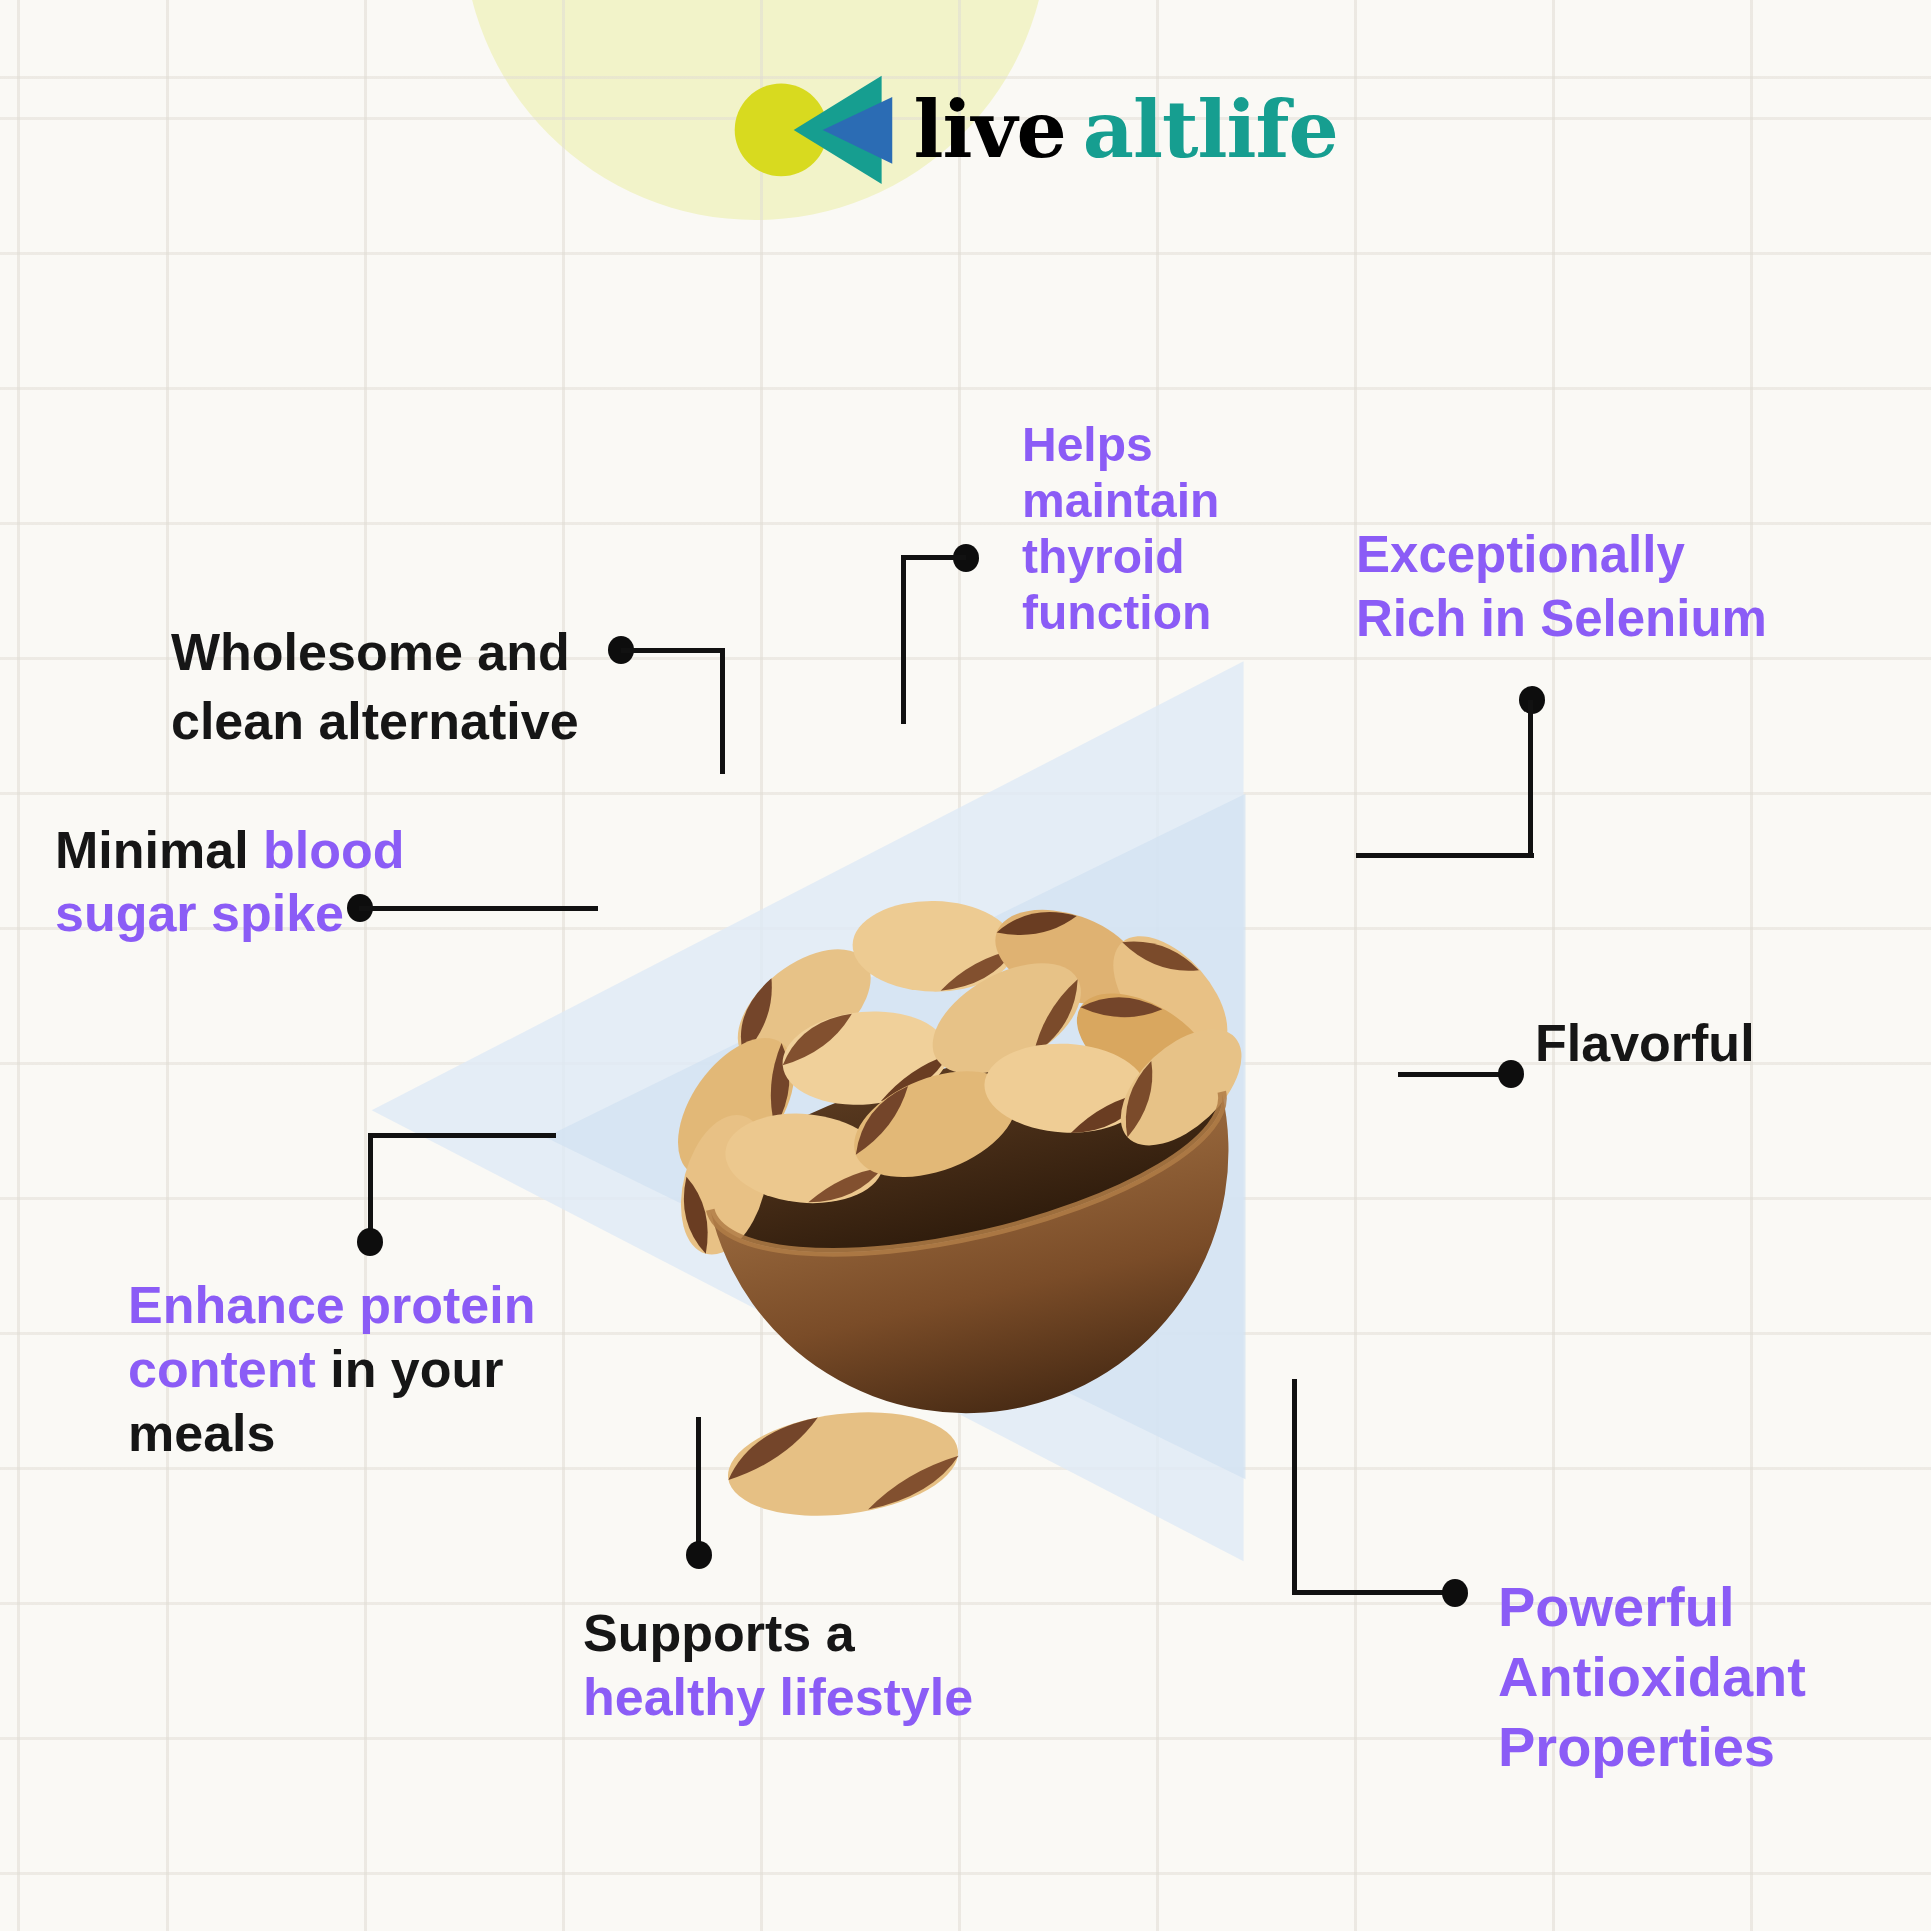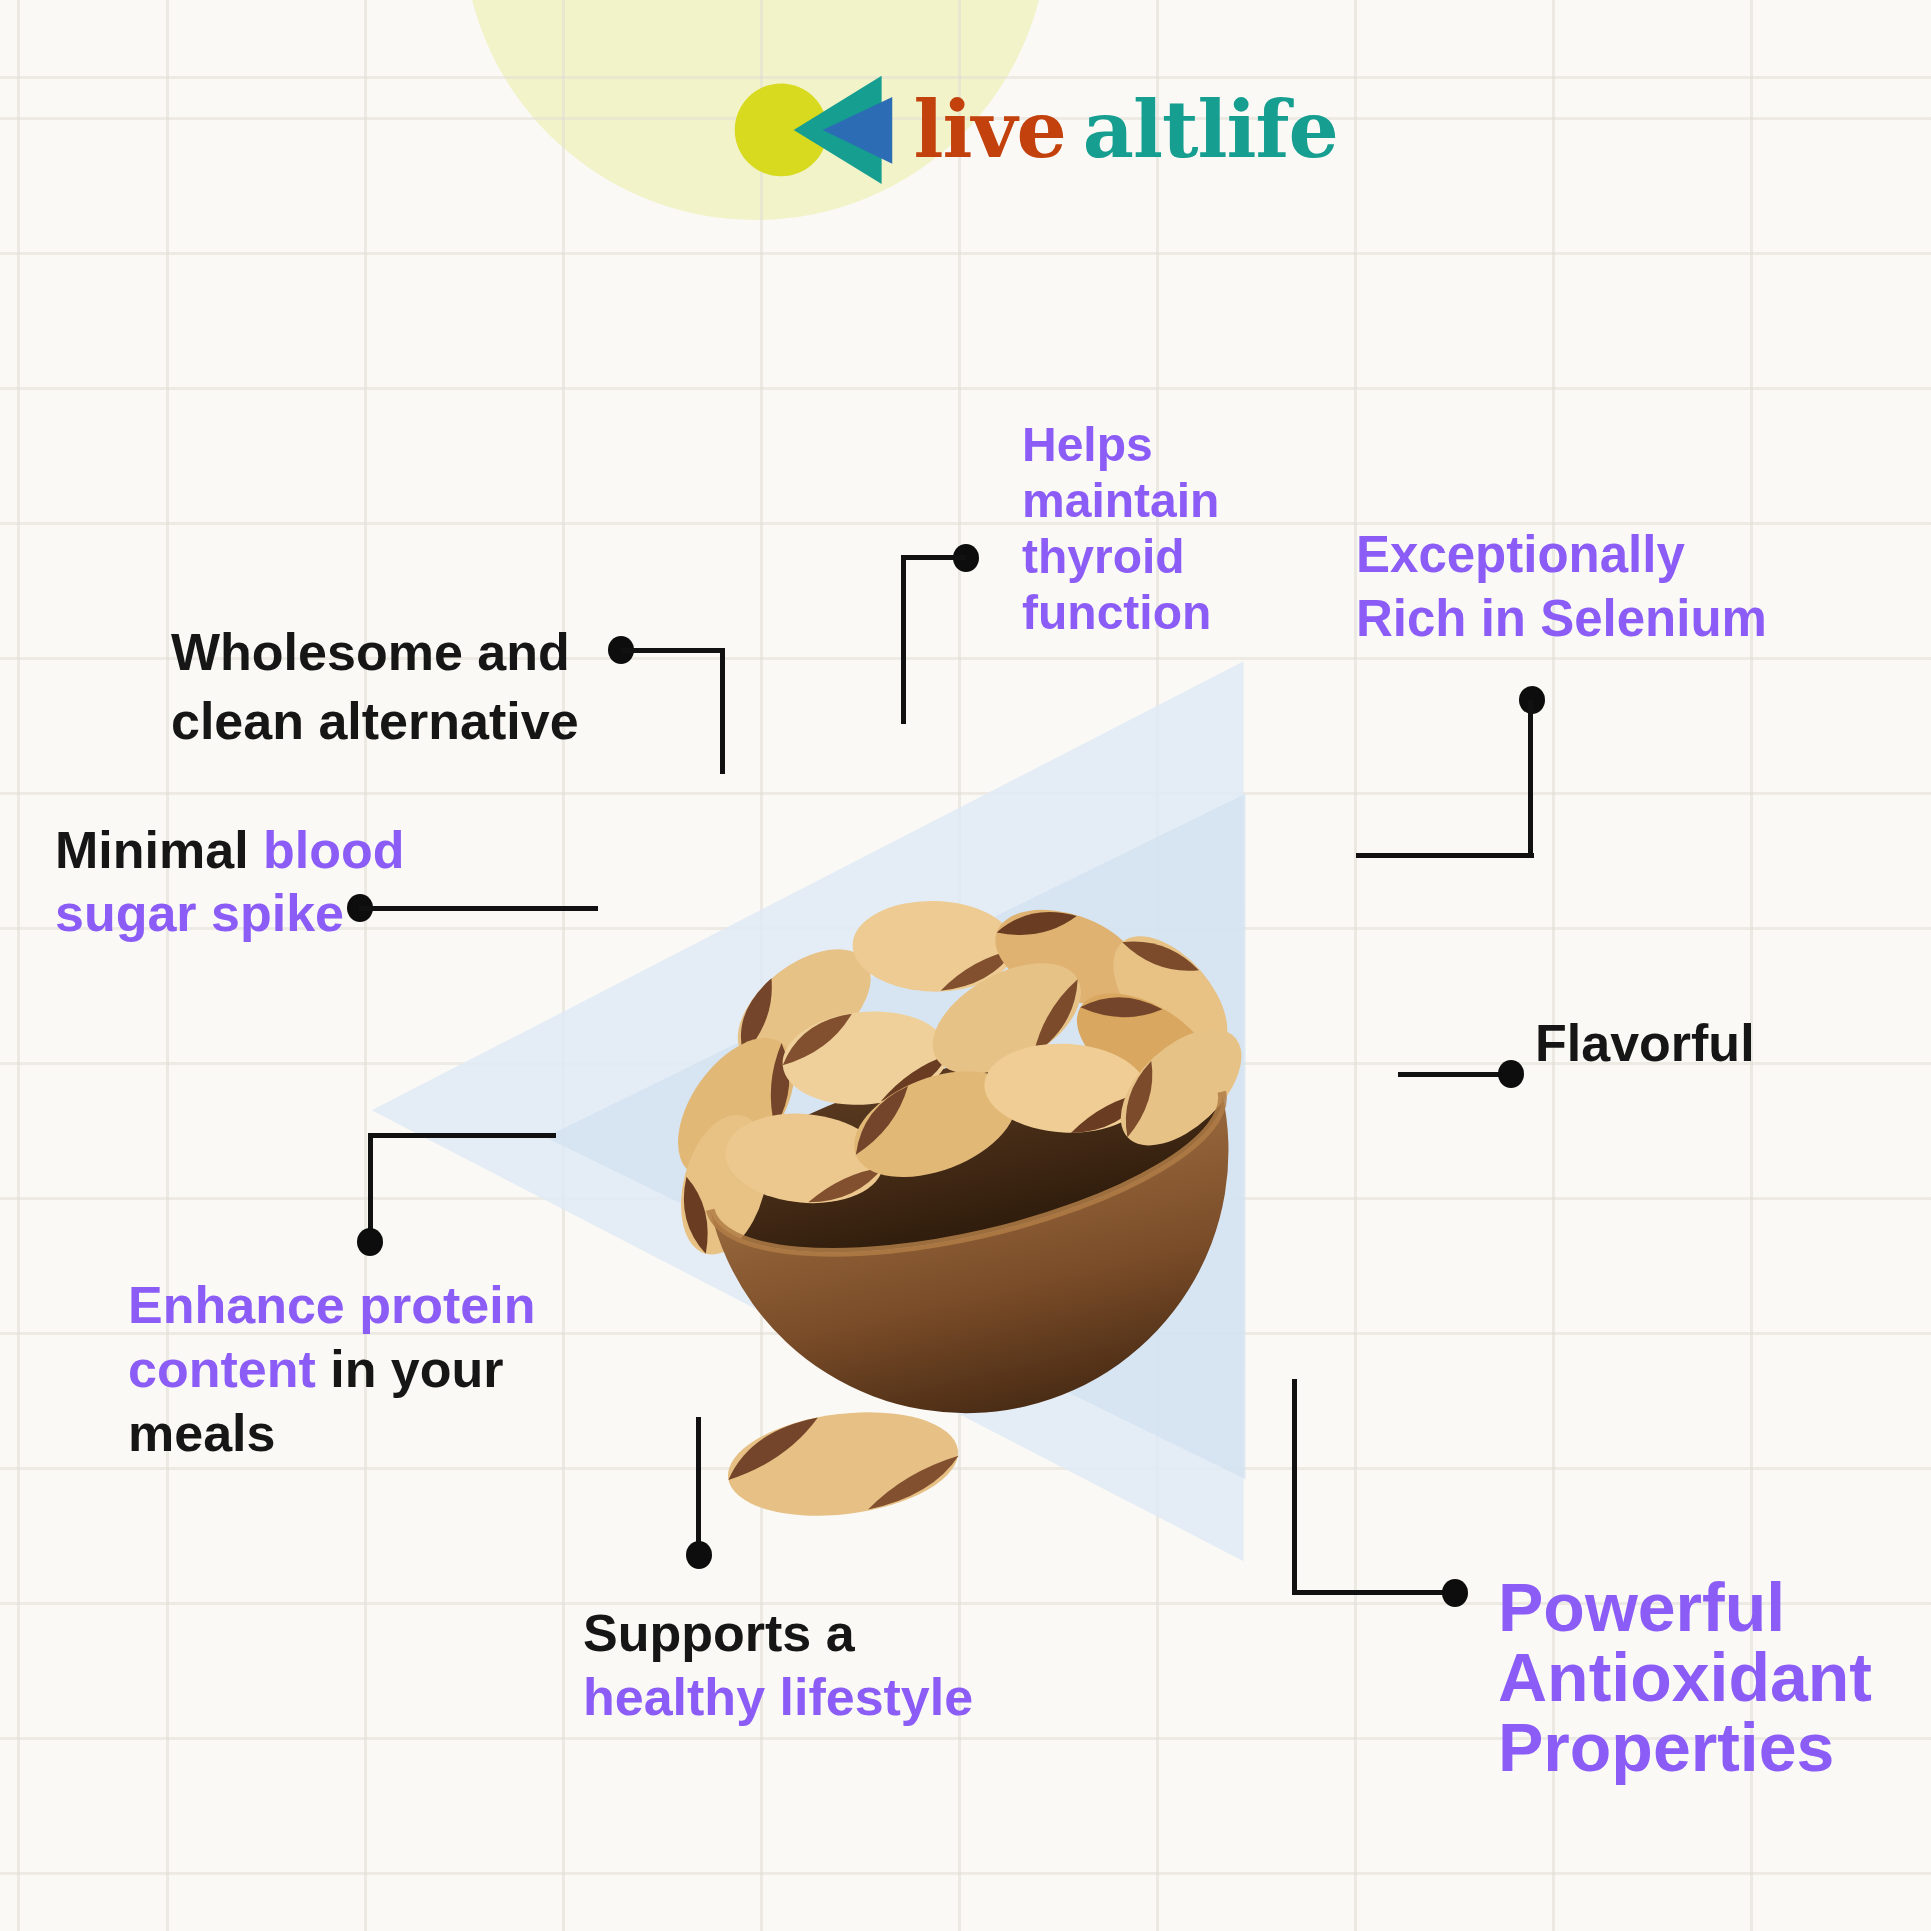--- a/index.html
+++ b/index.html
@@ -11,42 +11,42 @@
     background-image:
       repeating-linear-gradient(90deg, rgba(224,220,212,.55) 0 2.9px, transparent 2.9px 198px),
       repeating-linear-gradient(0deg, rgba(224,220,212,.50) 0 2.9px, transparent 2.9px 135px);
     background-position:166px 0, 0 79px;}
 
   .top-circle{position:absolute;left:463px;top:-365px;width:585px;height:585px;border-radius:50%;
     background:#f2f3c9;z-index:0;}
 
   .logo{position:absolute;left:726px;top:70px;z-index:6;display:flex;align-items:center;}
   .logo-text{font-family:"DejaVu Serif",serif;font-weight:bold;font-size:79px;letter-spacing:-1px;margin-left:13.5px;white-space:nowrap;}
-  .logo-live{color:#c2410c;}
+  .logo-live{color:#000000;}
   .logo-alt{color:#169e90;margin-left:17px;}
 
   .backdrop{position:absolute;left:0;top:0;z-index:2;}
   .bowl-svg{position:absolute;left:599px;top:840px;z-index:3;}
   .nut-svg{position:absolute;left:708px;top:1402px;z-index:3;}
 
   .line{position:absolute;background:#111;z-index:4;}
   .dot{position:absolute;width:26px;height:28px;border-radius:50%;background:#0d0d0d;z-index:4;}
 
   .lbl{position:absolute;z-index:5;font-weight:700;color:#161616;white-space:nowrap;}
   .teal{color:#8b5cf6;}
   .dark{color:#161616;}
 
   .lbl-wholesome{left:171px;top:618px;font-size:52px;line-height:69px;}
   .lbl-thyroid{left:1022px;top:417px;font-size:48px;line-height:56px;}
   .lbl-selenium{left:1356px;top:523px;font-size:51px;line-height:64px;}
   .lbl-minimal{left:55px;top:819px;font-size:52px;line-height:63px;}
   .lbl-protein{left:128px;top:1273px;font-size:52px;line-height:64px;}
   .lbl-supports{left:583px;top:1601px;font-size:52px;line-height:64px;}
   .lbl-flavorful{left:1535px;top:1014px;font-size:52px;line-height:58px;}
-  .lbl-antiox{left:1498px;top:1572px;font-size:68px;line-height:70px;}
+  .lbl-antiox{left:1498px;top:1572px;font-size:56px;line-height:70px;}
 </style>
 </head>
 <body>
 
 <div class="canvas">
 
   <div class="top-circle"></div>
   <div class="grid"></div>
 
   <svg class="backdrop" width="1931" height="1931" viewBox="0 0 2000 2000">

